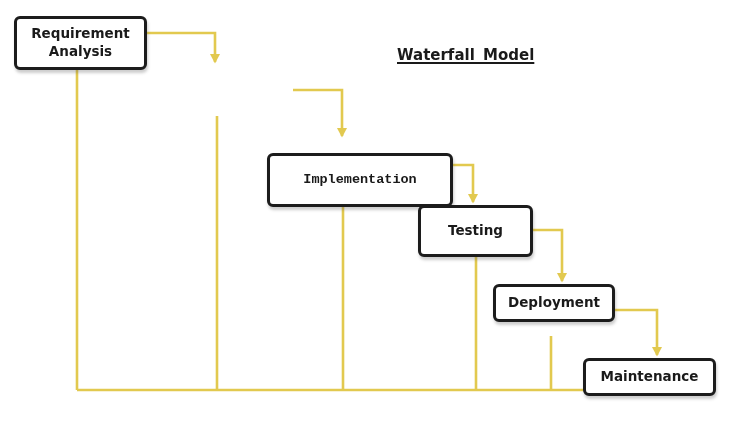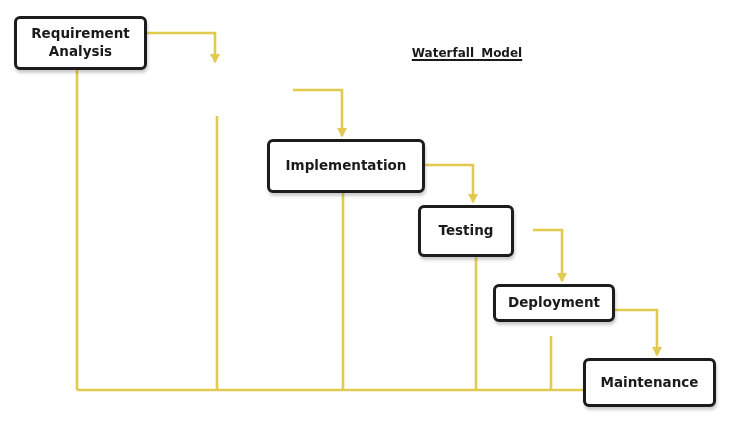--- a/index.html
+++ b/index.html
@@ -47,34 +47,33 @@
     text-align: center;
     font-weight: bold;
     font-size: 13.5px;
     line-height: 1.3;
     color: var(--text);
     box-shadow: 1px 3px 3px rgba(90,90,90,0.30);
   }
 
   .stage-requirement   { left: 14px;  top: 16px;  width: 133px; height: 54px; }
   .stage-design        { left: 179px; top: 65px;  width: 114px; height: 53px; }
-  .stage-implementation{ left: 267px; top: 139px; width: 158px; height: 54px; }
-  .stage-testing       { left: 418px; top: 205px; width: 96px; height: 52px; }
+  .stage-implementation{ left: 267px; top: 153px; width: 186px; height: 54px; font-family: Liberation Mono, monospace; }
+  .stage-testing       { left: 418px; top: 205px; width: 115px; height: 52px; }
   .stage-deployment    { left: 493px; top: 284px; width: 122px; height: 38px; }
-  .stage-maintenance   { left: 583px; top: 358px; width: 133px; height: 49px; }
+  .stage-maintenance   { left: 583px; top: 358px; width: 133px; height: 38px; }
 
   .diagram-title {
     position: absolute;
     z-index: 2;
     left: 397px;
     top: 46px;
     width: 140px;
-    text-align: center;
     font-weight: bold;
-    font-size: 12px;
+    font-size: 15px;
     color: var(--text);
     text-decoration: underline;
     text-decoration-thickness: 2px;
     text-underline-offset: 2px;
     word-spacing: 3px;
   }
 </style>
 </head>
 <body>
 

